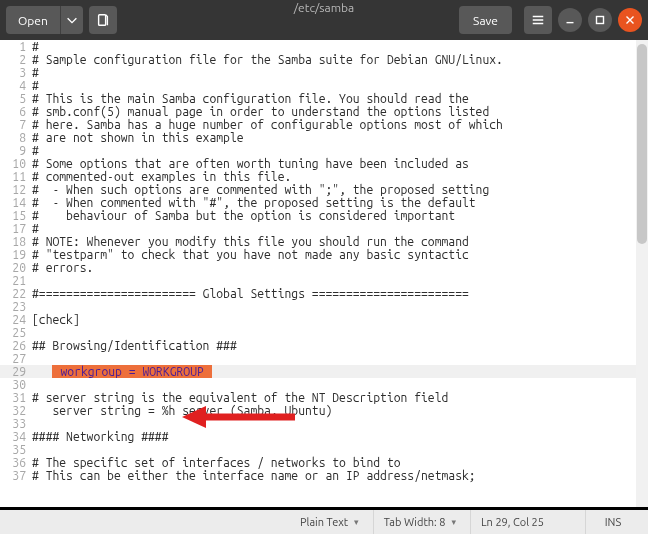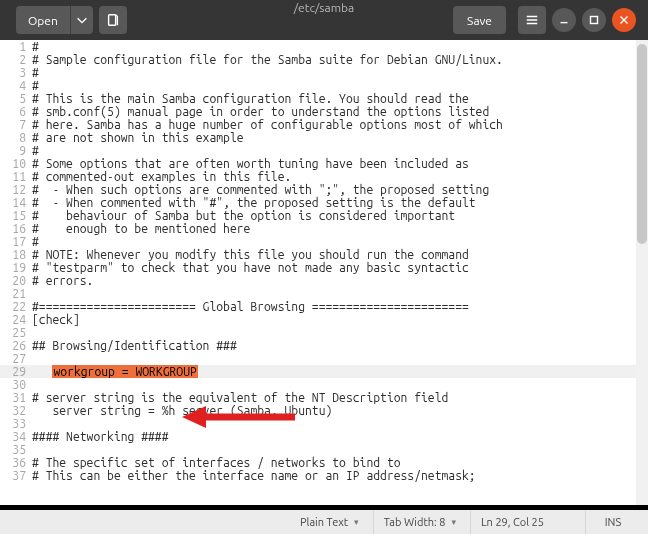--- a/index.html
+++ b/index.html
@@ -1,44 +1,44 @@
 <!DOCTYPE html>
 <html><head>
 <meta charset="utf-8">
 <style>
   html,body{margin:0;padding:0;width:648px;height:534px;font-family:"Ubuntu",Cantarell,"DejaVu Sans",sans-serif;background:#fff;overflow:hidden;}
   
   .titlebar{height:40px;background:#353535;display:flex;align-items:center;color:#e6e6e6;font-size:13px;position:relative;}
   .tb-left,.tb-right{display:flex;align-items:center;height:100%;}
   .tb-btn{height:28px;background:#585858;color:#fff;border-radius:4px;display:flex;align-items:center;justify-content:center;margin:0 0 0 6px;font-size:12px;padding:0 10px;cursor:default;}
   .tb-btn.small{width:28px;padding:0;}
-  .tb-split{display:flex;margin-left:16px;}
+  .tb-split{display:flex;margin-left:6px;}
   .tb-split .tb-btn{margin:0;border-radius:0;}
   .tb-split .tb-btn:first-child{border-top-left-radius:4px;border-bottom-left-radius:4px;padding:0 12px;}
   .tb-split .tb-btn:last-child{border-top-right-radius:4px;border-bottom-right-radius:4px;width:22px;padding:0;border-left:1px solid #404040;}
   .tb-center{position:absolute;left:0;right:0;top:2px;text-align:center;pointer-events:none;}
   .tb-title{font-weight:600;color:#fff;font-size:13px;}
   .tb-subtitle{font-size:12px;color:#b8b8b8;margin-top:-1px;}
-  .tb-right{margin-left:auto;padding-right:12px;gap:6px;}
+  .tb-right{margin-left:auto;padding-right:6px;gap:6px;}
   .win-ctrl{width:24px;height:24px;border-radius:50%;display:flex;align-items:center;justify-content:center;background:#585858;}
   .win-close{background:#e95420;color:#fff;}
   
   .editor{position:absolute;top:40px;left:0;right:0;bottom:24px;overflow:hidden;background:#fff;font-family:"Ubuntu Mono","DejaVu Sans Mono",monospace;font-size:12.2px;line-height:13px;color:#2d2d2d;}
   .line{display:flex;white-space:pre;}
   .ln{width:26px;text-align:right;color:#a7a7a7;padding-right:6px;flex:0 0 26px;user-select:none;}
   .txt{flex:1 1 auto;}
   .curline{background:#f0f0f0;}
-  .sel{background:#ed6f3b;color:#000000;padding:0 1px;}
+  .sel{background:#ed6f3b;color:#4c1d95;padding:0 8px;}
   
   .arrow{position:absolute;z-index:10;pointer-events:none;}
   
   .sb-v{position:absolute;top:40px;right:0;width:12px;bottom:24px;background:#f1f1f1;}
   .sb-thumb{position:absolute;right:1px;width:10px;top:4px;height:200px;background:#c7c7c7;border-radius:5px;}
   
-  .status{position:absolute;left:0;right:0;bottom:0;height:24px;background:#ececec;border-top:5px solid #000000;display:flex;align-items:center;font-size:11px;color:#444;justify-content:flex-end;padding:0 8px;gap:4px;}
+  .status{position:absolute;left:0;right:0;bottom:0;height:24px;background:#ececec;border-top:3px solid #000000;display:flex;align-items:center;font-size:11px;color:#444;justify-content:flex-end;padding:0 8px;gap:4px;}
   .status .cell{padding:0 10px;border-left:1px solid #d6d6d6;height:100%;display:flex;align-items:center;}
   .status .cell:first-child{border-left:none;}
   .drop::after{content:"▾";font-size:9px;margin-left:6px;color:#777;}
   svg.icon{width:14px;height:14px;stroke:#fff;fill:none;stroke-width:1.6;}
 </style>
 </head>
 <body>
 
 <div class="titlebar">
   <div class="tb-left">
@@ -93,27 +93,27 @@
     <div class="line"><span class="ln">5</span><span class="txt"># This is the main Samba configuration file. You should read the</span></div>
     <div class="line"><span class="ln">6</span><span class="txt"># smb.conf(5) manual page in order to understand the options listed</span></div>
     <div class="line"><span class="ln">7</span><span class="txt"># here. Samba has a huge number of configurable options most of which</span></div>
     <div class="line"><span class="ln">8</span><span class="txt"># are not shown in this example</span></div>
     <div class="line"><span class="ln">9</span><span class="txt">#</span></div>
     <div class="line"><span class="ln">10</span><span class="txt"># Some options that are often worth tuning have been included as</span></div>
     <div class="line"><span class="ln">11</span><span class="txt"># commented-out examples in this file.</span></div>
     <div class="line"><span class="ln">12</span><span class="txt">#  - When such options are commented with ";", the proposed setting</span></div>
     <div class="line"><span class="ln">14</span><span class="txt">#  - When commented with "#", the proposed setting is the default</span></div>
     <div class="line"><span class="ln">15</span><span class="txt">#    behaviour of Samba but the option is considered important</span></div>
-    <div class="line"><span class="ln">16</span><span class="txt">#    enough to be mentioned here</span></div>
     <div class="line"><span class="ln">17</span><span class="txt">#</span></div>
     <div class="line"><span class="ln">18</span><span class="txt"># NOTE: Whenever you modify this file you should run the command</span></div>
     <div class="line"><span class="ln">19</span><span class="txt"># "testparm" to check that you have not made any basic syntactic</span></div>
     <div class="line"><span class="ln">20</span><span class="txt"># errors.</span></div>
     <div class="line"><span class="ln">21</span><span class="txt"></span></div>
-    <div class="line"><span class="ln">22</span><span class="txt">#======================= Global Browsing =======================</span></div>
+    <div class="line"><span class="ln">22</span><span class="txt">#======================= Global Settings =======================</span></div>
+    <div class="line"><span class="ln">23</span><span class="txt"></span></div>
     <div class="line"><span class="ln">24</span><span class="txt">[check]</span></div>
     <div class="line"><span class="ln">25</span><span class="txt"></span></div>
     <div class="line"><span class="ln">26</span><span class="txt">## Browsing/Identification ###</span></div>
     <div class="line"><span class="ln">27</span><span class="txt"></span></div>
     <div class="line curline"><span class="ln">29</span><span class="txt">   <span class="sel">workgroup = WORKGROUP</span></span></div>
     <div class="line"><span class="ln">30</span><span class="txt"></span></div>
     <div class="line"><span class="ln">31</span><span class="txt"># server string is the equivalent of the NT Description field</span></div>
     <div class="line"><span class="ln">32</span><span class="txt">   server string = %h server (Samba, Ubuntu)</span></div>
     <div class="line"><span class="ln">33</span><span class="txt"></span></div>
     <div class="line"><span class="ln">34</span><span class="txt">#### Networking ####</span></div>

